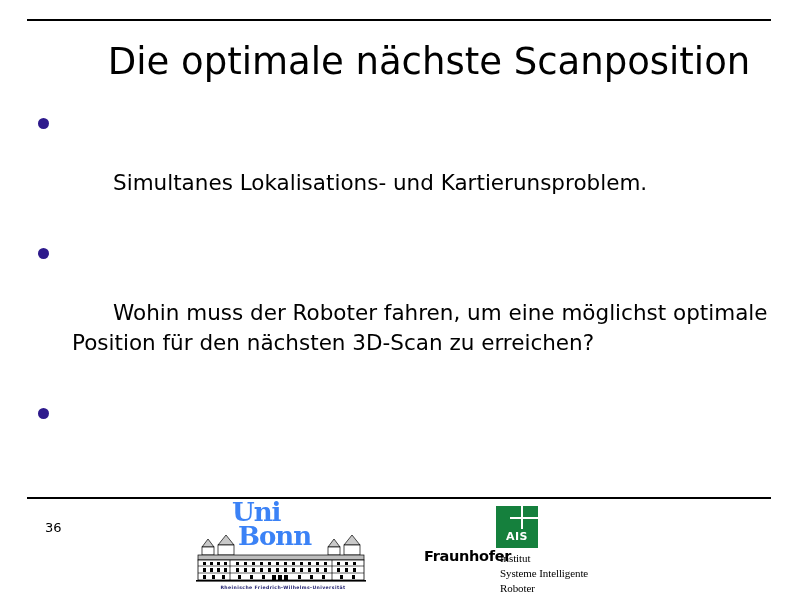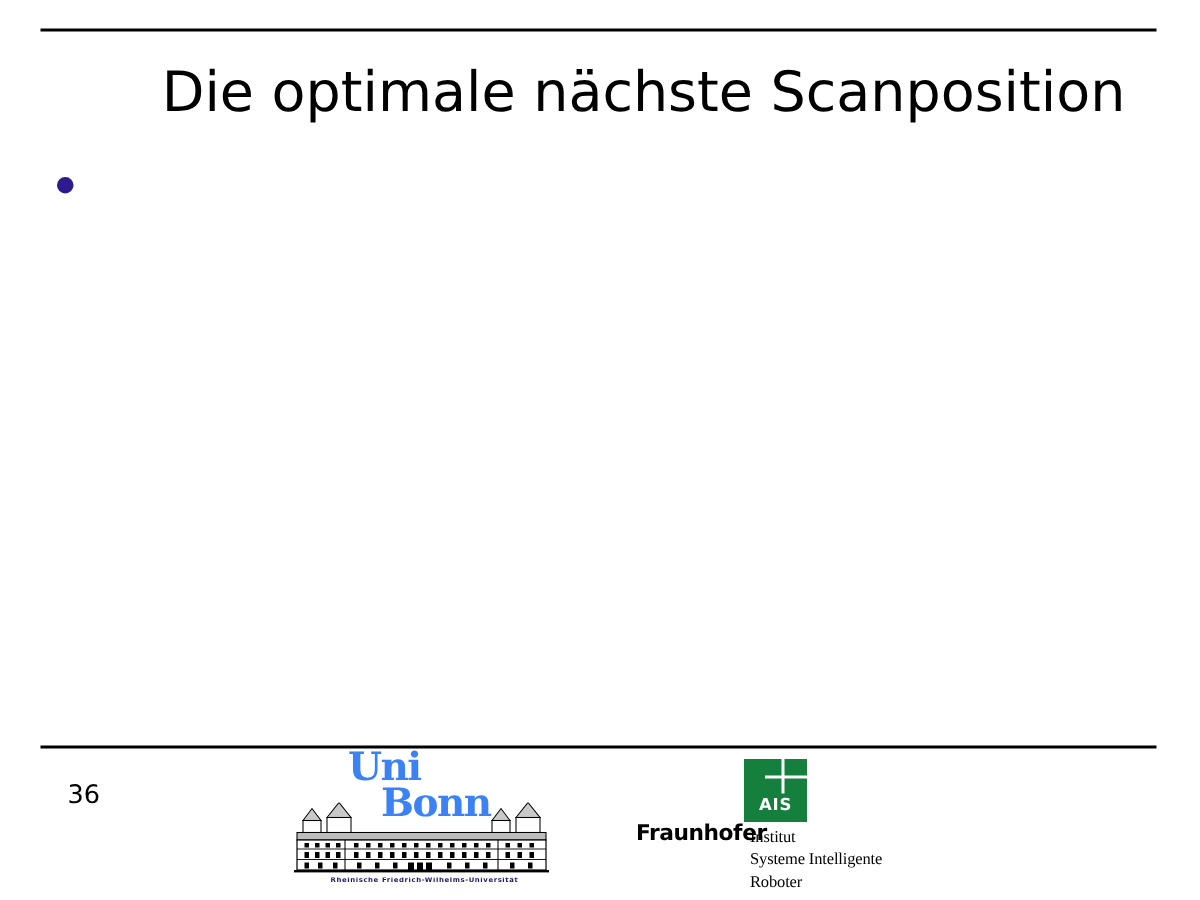--- a/index.html
+++ b/index.html
@@ -74,21 +74,21 @@
     border-radius: 50%;
     background: #2e1a8c;
   }
 
   
   #page-number {
     position: absolute;
     left: 45px;
     top: 520px;
     font-family: "DejaVu Sans", sans-serif;
-    font-size: 17px;
+    font-size: 13px;
     color: #000000;
   }
 
   
   #uni-bonn-logo {
     position: absolute;
     left: 190px;
     top: 503px;
     width: 182px;
     height: 92px;
@@ -99,21 +99,21 @@
     top: -3px;
     width: 120px;
     font-family: "DejaVu Serif", serif;
     font-weight: 700;
     font-size: 26px;
     color: #3b82f6;
     line-height: 24px;
     letter-spacing: -1px;
     z-index: 3;
   }
-  #uni-bonn-wordmark .line2 { margin-left: 22px; }
+  #uni-bonn-wordmark .line2 { margin-left: 6px; }
   #uni-bonn-building {
     position: absolute;
     left: 0;
     top: 32px;
     width: 182px;
     height: 48px;
     z-index: 1;
   }
   #uni-bonn-motto {
     position: absolute;
@@ -199,20 +199,28 @@
 </head>
 <body>
 
 <div id="slide">
 
   <div class="rule" id="rule-top"></div>
 
   <div id="slide-title">Die optimale nächste Scanposition</div>
 
   <ul id="bullet-list">
+    <li class="bullet-item">
+      <span class="bullet-marker"></span>
+      <span>Simultanes Lokalisations- und Kartierunsproblem.</span>
+    </li>
+    <li class="bullet-item">
+      <span class="bullet-marker"></span>
+      <span>Wohin muss der Roboter fahren, um eine möglichst optimale  Position für den nächsten 3D-Scan zu erreichen?</span>
+    </li>
     <li class="bullet-item">
       <span class="bullet-marker"></span>
       
     </li>
 
   </ul>
 
   <div class="rule" id="rule-bottom"></div>
 
   <div id="page-number">36</div>

